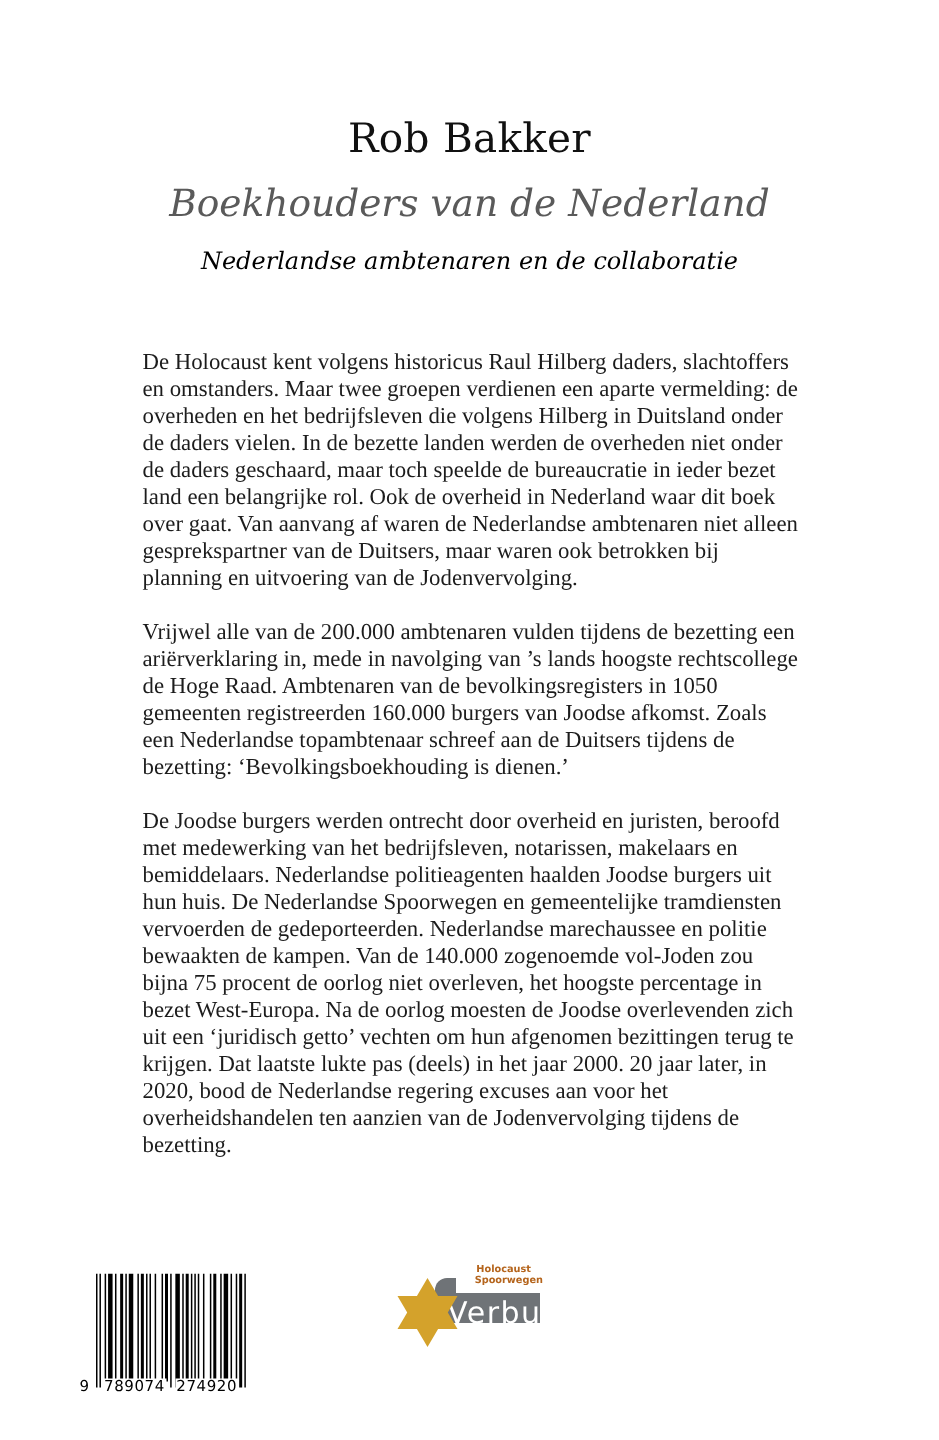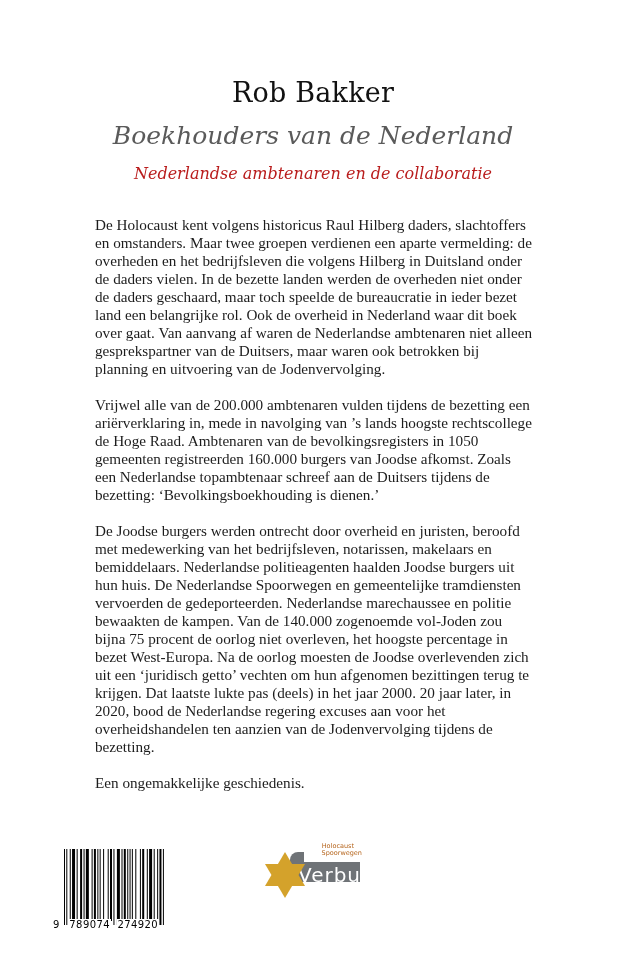--- a/index.html
+++ b/index.html
@@ -10,24 +10,24 @@
     .author {
       position: absolute; top: 77px; left: 0; width: 626px; text-align: center;
       font-family: "DejaVu Serif", serif; font-size: 27px; color: #111; letter-spacing: 0.2px;
     }
     .title {
       position: absolute; top: 121px; left: 0; width: 626px; text-align: center;
       font-family: "DejaVu Serif", serif; font-style: italic; font-size: 25px; color: #5a5a5a;
     }
     .subtitle {
       position: absolute; top: 164px; left: 0; width: 626px; text-align: center;
-      font-family: "DejaVu Serif", serif; font-style: italic; font-size: 16px; color: #b91c1c;
+      font-family: "DejaVu Serif", serif; font-style: italic; font-size: 16px; color: #000000;
     }
     .body-text {
-      position: absolute; top: 216px; left: 95px; width: 440px;
+      position: absolute; top: 233px; left: 95px; width: 440px;
       font-size: 15.2px; line-height: 18px; color: #1c1c1c;
     }
     .body-text p { margin: 0 0 18px 0; }
     .barcode {
       position: absolute; left: 52px; top: 849px; width: 120px; height: 86px;
     }
     .barcode svg { display: block; }
     .isbn {
       position: absolute; left: 52px; top: 919px; width: 120px;
       font-family: "DejaVu Sans", sans-serif; font-size: 10px; color: #000;
@@ -37,21 +37,21 @@
     .logo { position: absolute; left: 262px; top: 838px; width: 104px; height: 66px; }
     .logo-band {
       position: absolute; left: 28px; top: 14px; width: 70px; height: 30px;
       background: #6f7377; border-radius: 8px 0 0 0;
     }
     .logo-top {
       position: absolute; left: 42px; top: 4px; width: 60px; height: 20px; background: #fff;
       border-radius: 6px 0 0 0;
     }
     .logo-small {
-      position: absolute; right: 4px; font-family: "DejaVu Sans", sans-serif; font-weight: normal;
+      position: absolute; right: 4px; font-family: "DejaVu Sans", sans-serif; font-weight: bold;
       font-size: 6.5px; color: #b5651d; line-height: 7px;  margin-left: 18px;
     }
     .logo-small.l1 { top: 5px; right: 12px; }
     .logo-small.l2 { top: 12px; right: 4px; }
     .logo-verbum {
       position: absolute; left: 36px; top: 25px; font-family: "DejaVu Sans", sans-serif;
       font-size: 20px; color: #ffffff; letter-spacing: 1px;
     }
     .logo-star { position: absolute; left: 0; top: 12px; }
   </style>
@@ -59,21 +59,20 @@
 <body>
 
 <div class="author">Rob Bakker</div>
 <div class="title">Boekhouders van de Nederland</div>
 <div class="subtitle">Nederlandse ambtenaren en de collaboratie</div>
 
 <div class="body-text">
   <p>De Holocaust kent volgens historicus Raul Hilberg daders, slachtoffers en omstanders. Maar twee groepen verdienen een aparte vermelding: de overheden en het bedrijfsleven die volgens Hilberg in Duitsland onder de daders vielen. In de bezette landen werden de overheden niet onder de daders geschaard, maar toch speelde de bureaucratie in ieder bezet land een belangrijke rol. Ook de overheid in Nederland waar dit boek over gaat. Van aanvang af waren de Nederlandse ambtenaren niet alleen gesprekspartner van de Duitsers, maar waren ook betrokken bij planning en uitvoering van de Jodenvervolging.</p>
   <p>Vrijwel alle van de 200.000 ambtenaren vulden tijdens de bezetting een ariërverklaring in, mede in navolging van ’s lands hoogste rechtscollege de Hoge Raad. Ambtenaren van de bevolkingsregisters in 1050 gemeenten registreerden 160.000 burgers van Joodse afkomst. Zoals een Nederlandse topambtenaar schreef aan de Duitsers tijdens de bezetting: ‘Bevolkingsboekhouding is dienen.’</p>
   <p>De Joodse burgers werden ontrecht door overheid en juristen, beroofd met medewerking van het bedrijfsleven, notarissen, makelaars en bemiddelaars. Nederlandse politieagenten haalden Joodse burgers uit hun huis. De Nederlandse Spoorwegen en gemeentelijke tramdiensten vervoerden de gedeporteerden. Nederlandse marechaussee en politie bewaakten de kampen. Van de 140.000 zogenoemde vol-Joden zou bijna 75 procent de oorlog niet overleven, het hoogste percentage in bezet West-Europa. Na de oorlog moesten de Joodse overlevenden zich uit een ‘juridisch getto’ vechten om hun afgenomen bezittingen terug te krijgen. Dat laatste lukte pas (deels) in het jaar 2000. 20 jaar later, in 2020, bood de Nederlandse regering excuses aan voor het overheidshandelen ten aanzien van de Jodenvervolging tijdens de bezetting.</p>
-  <p>Een ongemakkelijke geschiedenis.</p>
 </div>
 
 <div class="barcode">
   <svg id="barcode-svg" width="120" height="76" xmlns="http://www.w3.org/2000/svg">
       <rect x="12" y="0" width="1" height="80" fill="#000"></rect>
       <rect x="14.3" y="0" width="1" height="80" fill="#000"></rect>
       <rect x="17.75" y="0" width="1" height="72" fill="#000"></rect>
       <rect x="20.049999999999997" y="0" width="3" height="72" fill="#000"></rect>
       <rect x="24.649999999999995" y="0" width="1" height="72" fill="#000"></rect>
       <rect x="28.099999999999994" y="0" width="2" height="72" fill="#000"></rect>

